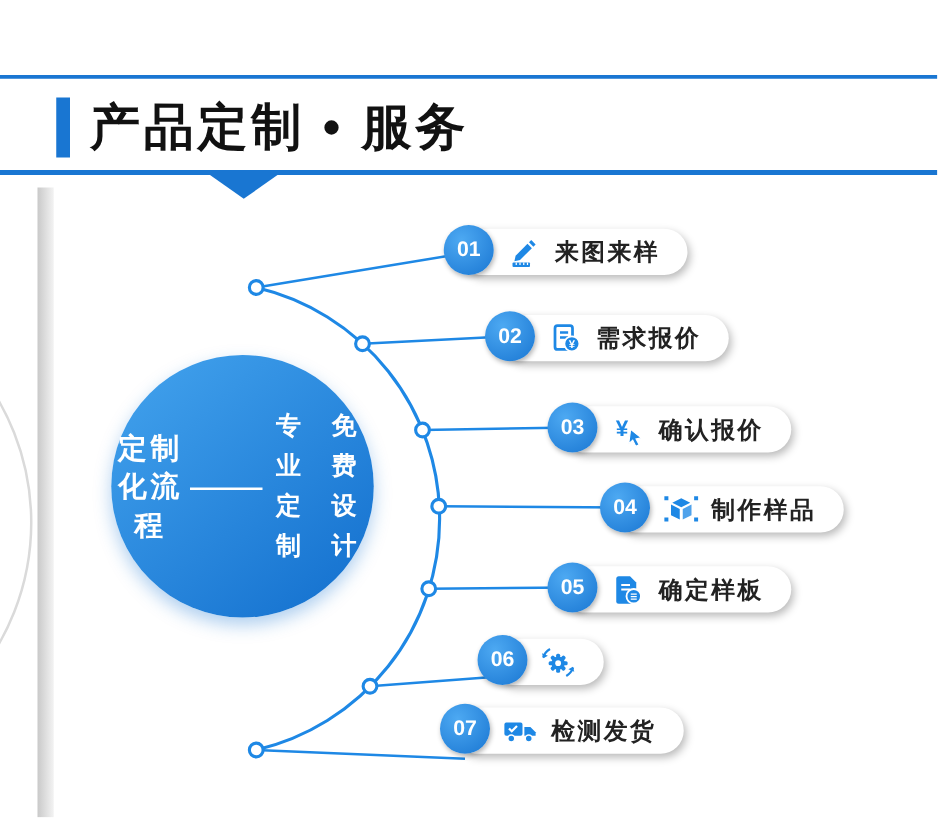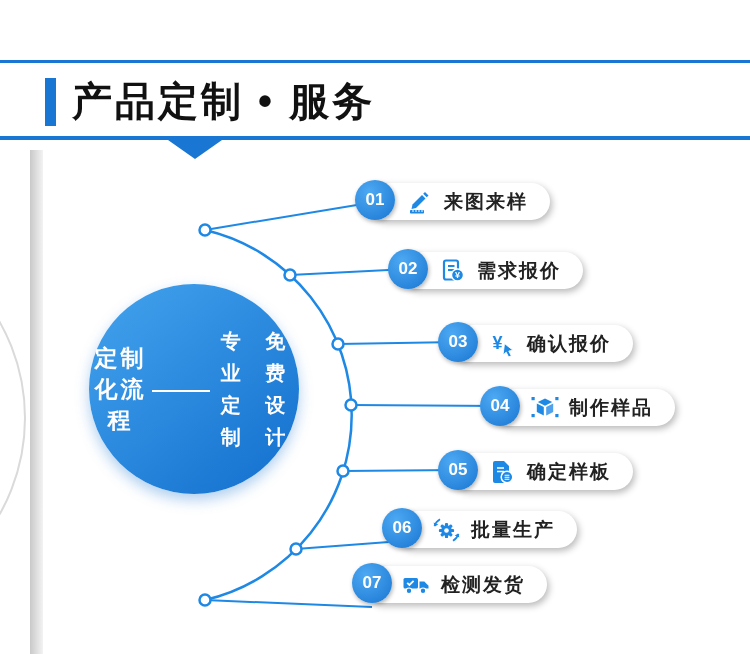--- a/index.html
+++ b/index.html
@@ -193,21 +193,20 @@
               <circle r="5.3"></circle>
             </g>
             <circle r="2.3" fill="#fff"></circle>
           </g>
           <path class="icon-stroke" d="M1.5 9 A 12.5 12.5 0 0 1 7 2.2" stroke-width="1.8"></path>
           <path class="icon-fill" d="M0.6 5.6 l1.1 4 3.6-2z"></path>
           <path class="icon-stroke" d="M25.5 17 A 12.5 12.5 0 0 1 20 23.8" stroke-width="1.8"></path>
           <path class="icon-fill" d="M26.4 20.4 l-1.1-4 -3.6 2z"></path>
         </svg>
       </span>
-      <span class="step-label">批量生产</span>
     </div>
   </div>
 
   <div class="step step-7">
     <div class="step-num">07</div>
     <div class="step-pill">
       <span class="step-icon">
         <svg width="29" height="26" viewBox="0 0 29 26">
           <rect class="icon-fill" x="1.5" y="6" width="14.5" height="10.5" rx="1.5"></rect>
           <path class="icon-fill" d="M17.5 9.5 h4.8 l4.2 4.2 v2.8 h-9z"></path>

